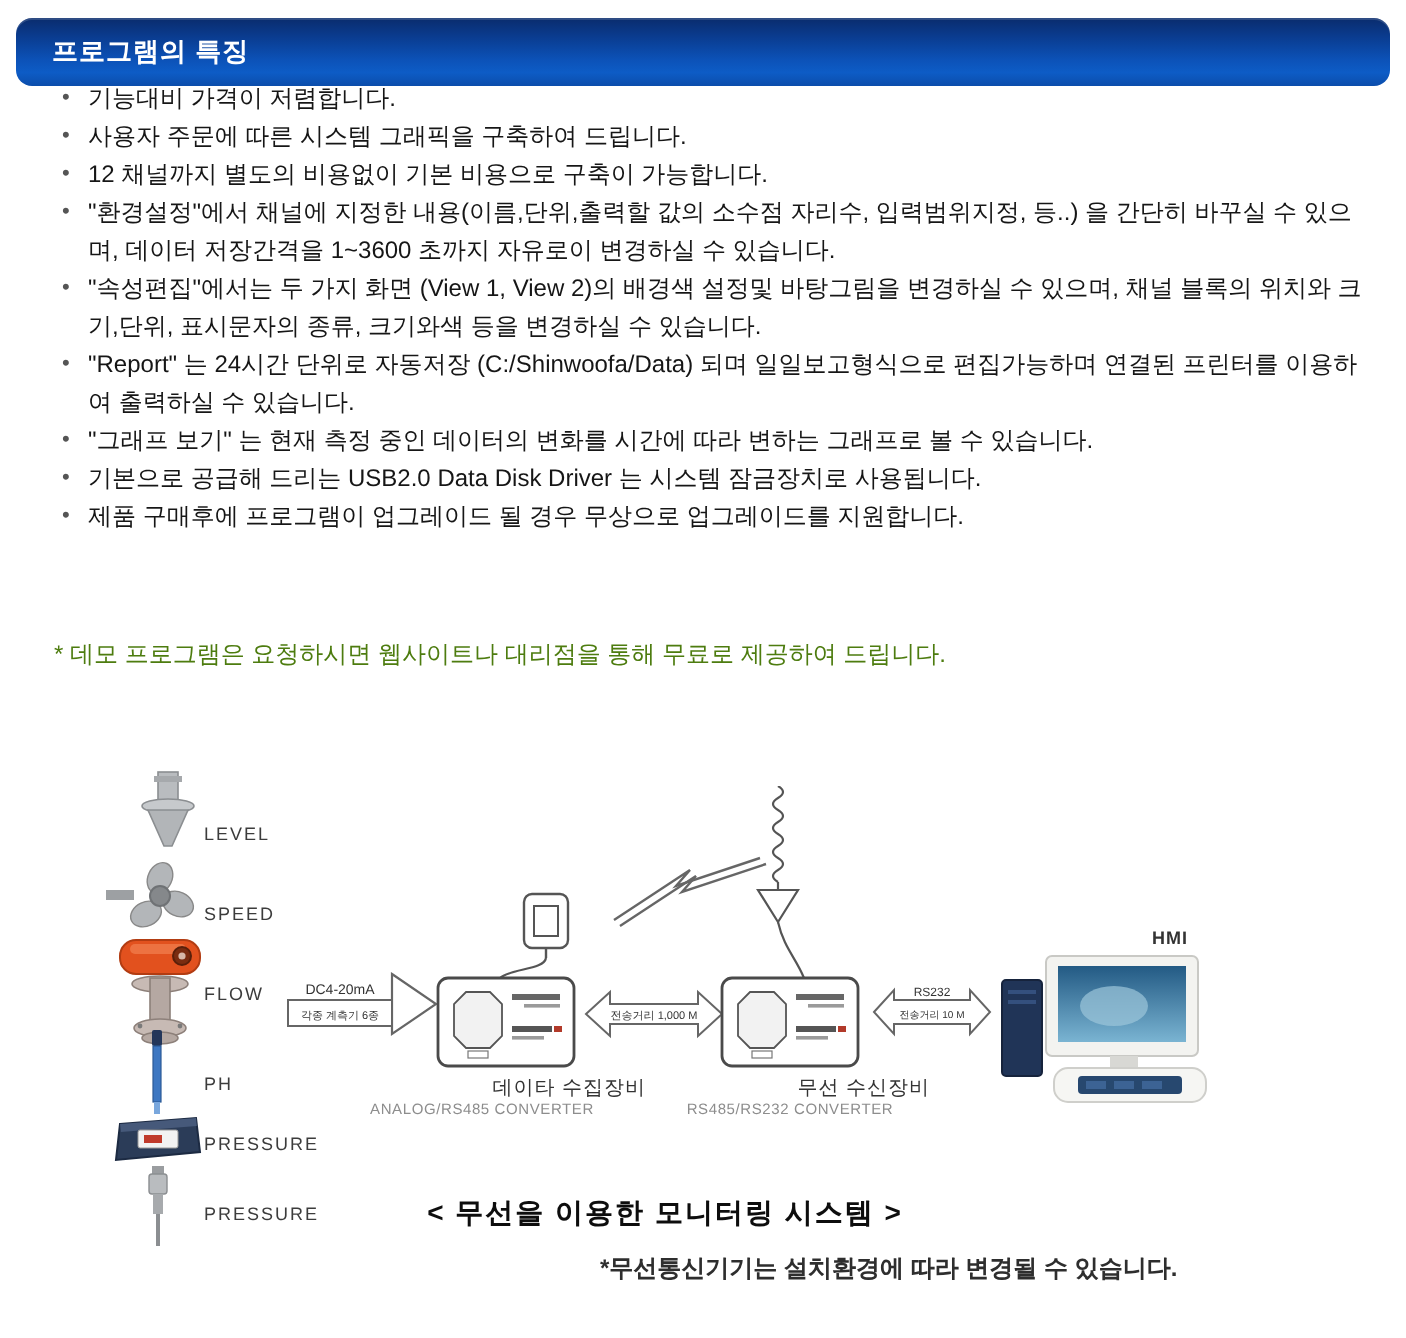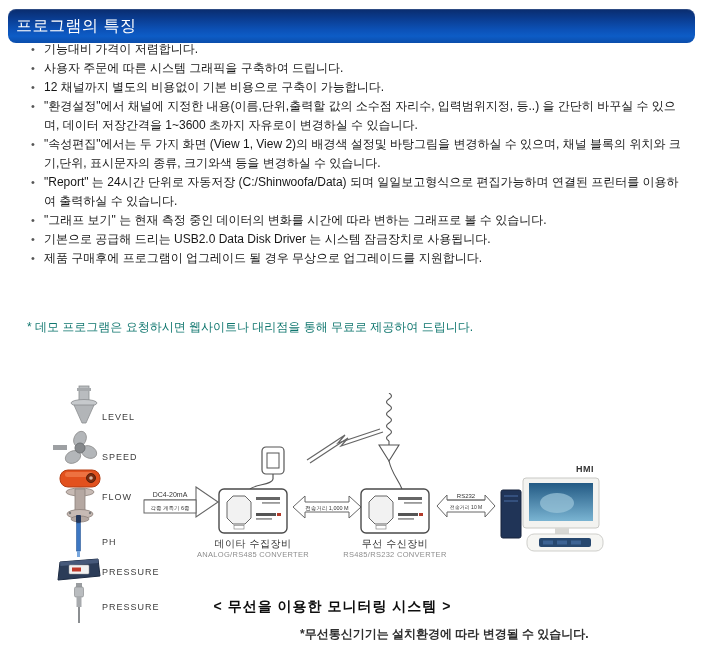--- a/index.html
+++ b/index.html
@@ -2,33 +2,33 @@
 <html><head>
 <meta charset="utf-8">
 <style>
   html,body{margin:0;padding:0;background:#fff;}
   .page{position:relative;width:703px;height:669px;background:#ffffff;overflow:hidden;
         font-family:"Liberation Sans",sans-serif;color:#1a1a1a;}
   
   .header-bar{position:absolute;left:8px;top:9px;width:687px;height:34px;border-radius:8px;
       background:linear-gradient(180deg,#0a2c6d 0%,#0a3c90 28%,#0c52b8 62%,#0d5cc6 80%,#0b4dab 100%);
       box-shadow:inset 0 1px 0 rgba(255,255,255,.15);}
-  .header-bar span{display:block;line-height:34px;padding-left:8px;color:#ffffff;
-      font-size:16px;font-weight:normal;letter-spacing:.5px;}
+  .header-bar span{display:block;line-height:34px;padding-left:18px;color:#ffffff;
+      font-size:13px;font-weight:bold;letter-spacing:.5px;}
   
   ul.features{position:absolute;left:30px;top:40px;width:654px;margin:0;padding:0;list-style:none;}
   ul.features li{position:relative;padding-left:14px;font-size:12px;line-height:19px;color:#161616;}
   ul.features li::before{content:"\2022";position:absolute;left:1px;top:0;color:#555;font-size:11px;}
-  .demo-note{position:absolute;left:27px;top:319px;font-size:12px;color:#0f766e;text-align:right;}
+  .demo-note{position:absolute;left:27px;top:319px;font-size:12px;color:#4d7c0f;text-align:right;}
   
   .diagram{position:absolute;left:0;top:385px;width:569px;height:280px;}
   .abs{position:absolute;}
   .sensor-label{position:absolute;left:102px;font-size:9px;letter-spacing:1px;color:#3c3c3c;}
   svg text{font-family:"Liberation Sans",sans-serif;fill:#333;}
-  .conv-title{position:absolute;width:140px;text-align:center;font-size:10px;color:#333;letter-spacing:.5px;}
+  .conv-title{position:absolute;width:140px;text-align:right;font-size:10px;color:#333;letter-spacing:.5px;}
   .conv-sub{position:absolute;width:170px;text-align:center;font-size:7.5px;color:#8d8d8d;letter-spacing:.3px;}
   .hmi-label{position:absolute;font-size:9px;font-weight:bold;color:#333;letter-spacing:.5px;padding-left:48px;}
   .caption{position:absolute;left:160px;top:213px;width:345px;text-align:center;
            font-size:14px;font-weight:bold;color:#0d0d0d;letter-spacing:1px;}
   .note{position:absolute;left:300px;top:241px;width:332px;
         font-size:12px;font-weight:600;color:#2e2e2e;}
 </style>
 </head>
 <body>
 
@@ -167,21 +167,21 @@
     </svg>
 
     <svg class="abs" style="left:435px;top:104px" width="62" height="32" viewBox="0 0 62 32">
       <text x="31" y="9" text-anchor="middle" font-size="6">RS232</text>
       <polygon points="2,17 12,6 12,11 50,11 50,6 60,17 50,28 50,23 12,23 12,28" fill="#fff" stroke="#666" stroke-width="1"></polygon>
       <line x1="12" y1="11" x2="50" y2="11" stroke="#666" stroke-width="0.8"></line>
       <text x="31" y="20" text-anchor="middle" font-size="5">전송거리 10 M</text>
     </svg>
 
     <div class="conv-title" style="left:183px;top:152px">데이타 수집장비</div>
-    <div class="conv-sub" style="left:168px;top:165px">ANALOG/RS485 CONVERTER</div>
+    <div class="conv-sub" style="left:156px;top:165px">ANALOG/RS485 CONVERTER</div>
     <div class="conv-title" style="left:325px;top:152px">무선 수신장비</div>
     <div class="conv-sub" style="left:310px;top:165px">RS485/RS232 CONVERTER</div>
 
     <div class="hmi-label" style="left:528px;top:79px">HMI</div>
     <svg class="abs" style="left:495px;top:91px" width="115" height="80" viewBox="0 0 115 80">
       <defs>
         <linearGradient id="scr" x1="0" y1="0" x2="0" y2="1">
           <stop offset="0" stop-color="#235a84"></stop>
             <stop offset="1" stop-color="#7ab4d2"></stop>
         </linearGradient>

